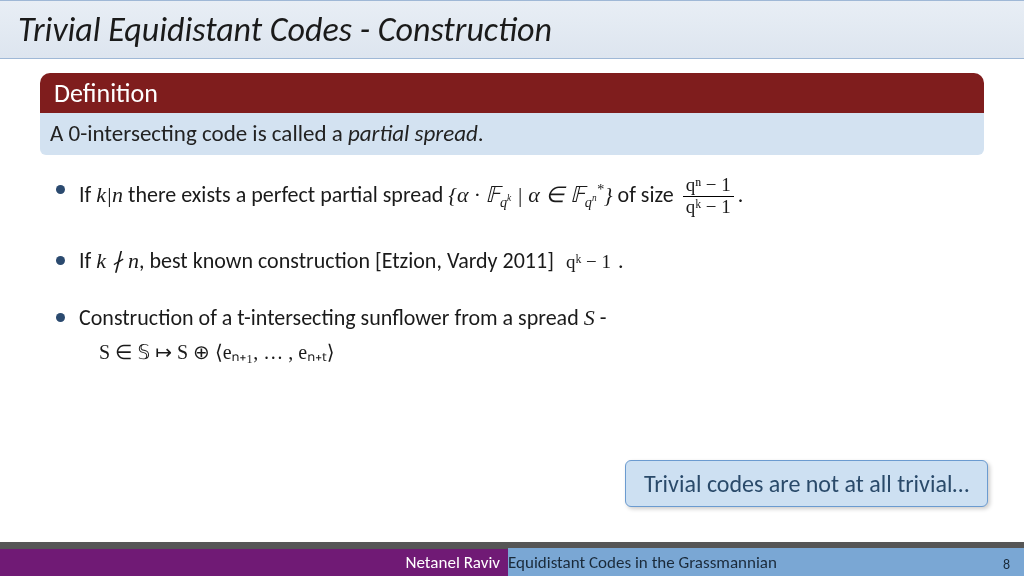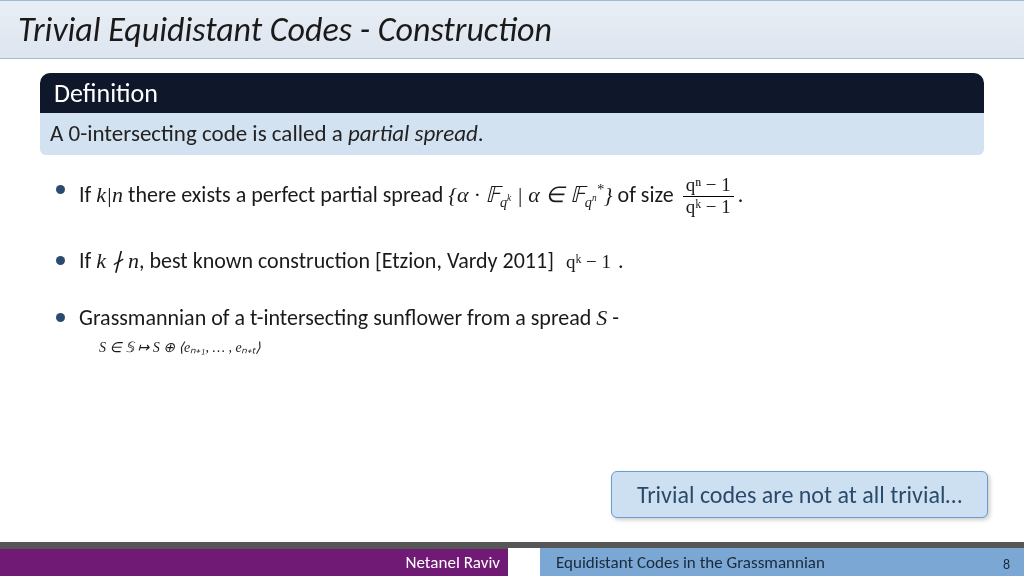--- a/index.html
+++ b/index.html
@@ -1,37 +1,37 @@
 <!DOCTYPE html>
 <html><head>
 <meta charset="utf-8">
 <style>
 * { margin: 0; padding: 0; box-sizing: border-box; }
 body { width: 1024px; height: 576px; font-family: Calibri, 'Segoe UI', sans-serif; background: #fff; position: relative; overflow: hidden; }
 .title-bar { background: linear-gradient(to bottom, #e8eef5 0%, #dde5ef 100%); border-top: 1px solid #9fb8d6; border-bottom: 1px solid #9fb8d6; padding: 8px 18px; font-size: 34px; color: #1a1a1a; font-style: italic; }
 .content { padding: 14px 30px 0 30px; }
 .def-box { border-radius: 10px 10px 6px 6px; overflow: hidden; margin: 0 10px 20px 10px; }
-.def-header { background: #0f172a; color: #fff; font-size: 26px; padding: 4px 14px; }
+.def-header { background: #7f1d1d; color: #fff; font-size: 26px; padding: 4px 14px; }
 .def-body { background: #d3e2f1; color: #222; font-size: 23px; padding: 6px 14px 8px 10px; }
 .def-body .ital { font-style: italic; }
 .bullets { padding-left: 26px; }
 .bullet { display: flex; align-items: flex-start; margin-bottom: 28px; font-size: 22px; color: #1a1a1a; line-height: 1.35; }
 .dot { width: 9px; height: 9px; background: #2b4a6f; border-radius: 50%; margin-top: 10px; margin-right: 14px; flex-shrink: 0; }
 .bullet-body { flex: 1; }
-.sub { margin-left: 20px; font-family: 'Cambria Math', 'Times New Roman', serif; font-size: 14px; margin-top: 6px; font-style: italic; }
+.sub { margin-left: 20px; font-family: 'Cambria Math', 'Times New Roman', serif; font-size: 20px; margin-top: 6px; }
 .math { font-family: 'Cambria Math', 'Times New Roman', serif; font-style: italic; }
 .frac { display: inline-block; vertical-align: middle; text-align: center; font-family: 'Cambria Math', 'Times New Roman', serif; font-size: 19px; line-height: 1.1; margin: 0 4px; }
 .frac .num { display: block; border-bottom: 1px solid #000; padding: 0 3px; text-align: center; }
 .frac .den { display: block; padding: 0 3px; }
 sup { font-size: 0.65em; }
 sub.s { font-size: 0.65em; vertical-align: sub; }
-.callout { position: absolute; right: 36px; bottom: 58px; background: #cde0f2; border: 1.5px solid #6b9bd0; border-radius: 6px; padding: 8px 25px; font-size: 24px; color: #2a4a6a; box-shadow: 2px 2px 4px rgba(0,0,0,0.2); }
+.callout { position: absolute; right: 36px; bottom: 69px; background: #cde0f2; border: 1.5px solid #6b9bd0; border-radius: 6px; padding: 8px 18px; font-size: 24px; color: #2a4a6a; box-shadow: 2px 2px 4px rgba(0,0,0,0.2); }
 .footer { position: absolute; bottom: 0; left: 0; right: 0; height: 28px; display: flex; align-items: stretch; }
 .footer-black { background: #701a75; flex: 0 0 508px; display: flex; align-items: center; justify-content: flex-end; color: #fff; font-size: 17px; padding-right: 8px; border-top: 1px solid #555; }
-.footer-blue { background: #7aa7d4; flex: 1; display: flex; align-items: center; color: #1a2a3a; font-size: 17px; padding-left: 16px; position: relative; margin-left: 32px; }
+.footer-blue { background: #7aa7d4; flex: 1; display: flex; align-items: center; color: #1a2a3a; font-size: 17px; padding-left: 0; position: relative; }
 .footer-page { position: absolute; right: 14px; bottom: 3px; font-size: 14px; color: #1a2a3a; }
 .gray-strip { position: absolute; bottom: 28px; left: 0; right: 0; height: 6px; background: #565656; }
 </style>
 </head>
 <body>
 
 <div class="title-bar">Trivial Equidistant Codes - Construction</div>
 
 <div class="content">
 
@@ -54,21 +54,21 @@
     <div class="bullet">
       <div class="dot"></div>
       <div class="bullet-body">
         <span>If </span><span class="math">k ∤ n</span><span>, best known construction [Etzion, Vardy 2011]  </span><span class="frac"><span class="den">qᵏ − 1</span></span><span>.</span>
       </div>
     </div>
 
     <div class="bullet" style="margin-bottom:6px;">
       <div class="dot"></div>
       <div class="bullet-body">
-        <span>Grassmannian of a t-intersecting sunflower from a spread </span><span class="math">S</span><span> -</span>
+        <span>Construction of a t-intersecting sunflower from a spread </span><span class="math">S</span><span> -</span>
         <div class="sub">S ∈ 𝕊 ↦ S ⊕ ⟨eₙ₊₁, … , eₙ₊ₜ⟩</div>
       </div>
     </div>
 
   </div>
 </div>
 
 <div class="callout">Trivial codes are not at all trivial…</div>
 
 <div class="gray-strip"></div>

